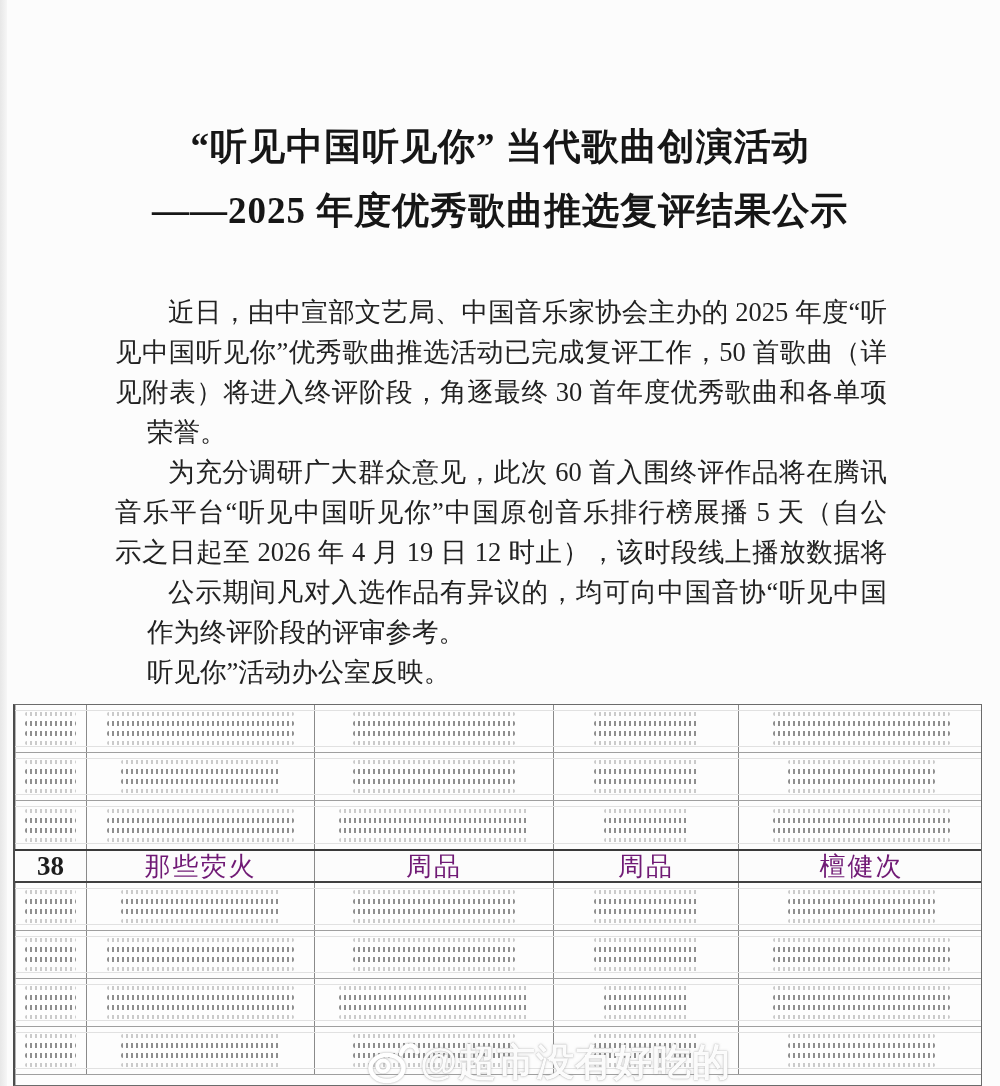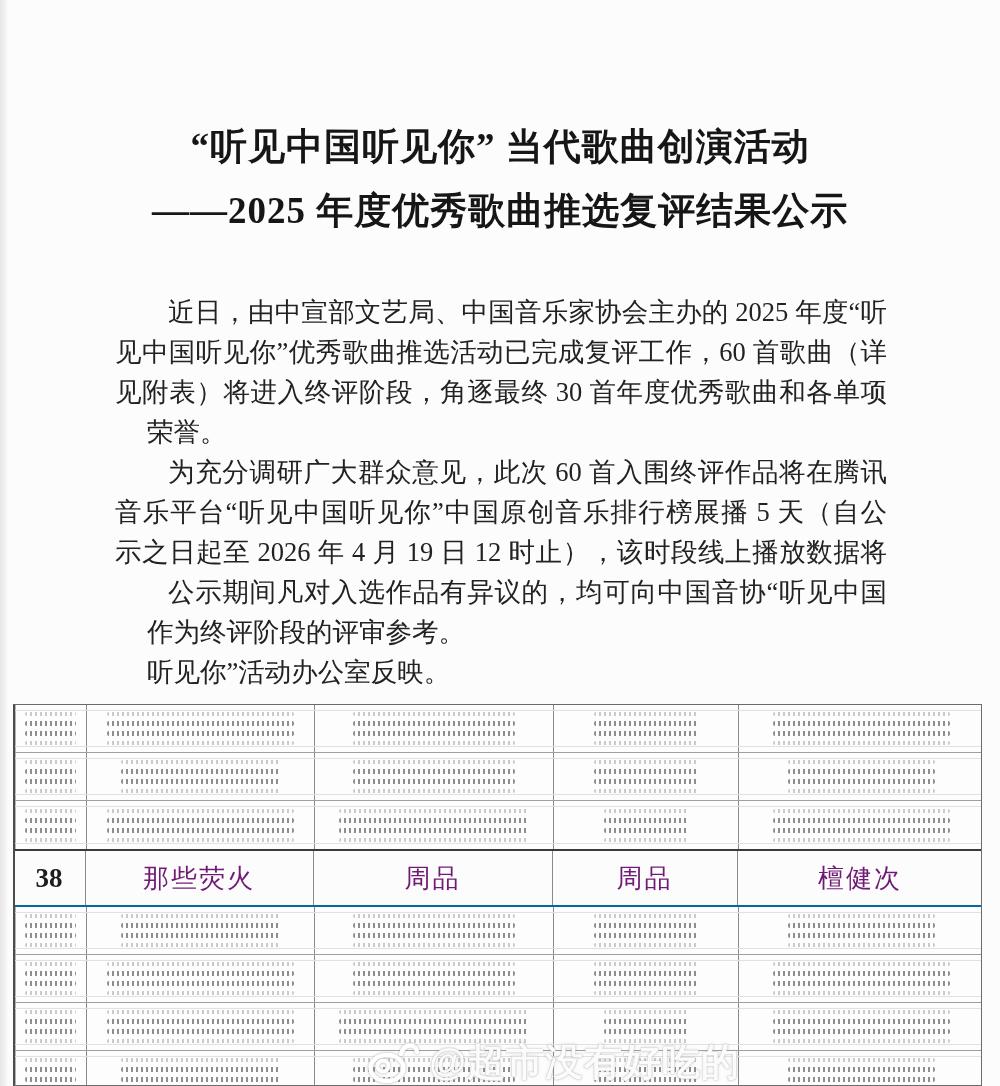--- a/index.html
+++ b/index.html
@@ -48,25 +48,24 @@
   .t-row { display:flex; width:100%; position:relative; }
   .t-row.band { height:48px; border-bottom:1px solid #9f9f9f; }
   .t-row.band.no-bb { border-bottom:none; }
   
   .t-row.band::before, .t-row.band::after {
     content:""; position:absolute; left:0; right:0; border-top:1px solid #e1e1e1;
   }
   .t-row.band::before { top:5px; }
   .t-row.band::after  { bottom:5px; }
   .t-row.clear {
-    height:58px;
+    height:34px;
     border-top:2px solid #3a3a3a;
-    border-bottom:2px solid #0369a1;
+    border-bottom:2px solid #404040;
     background:#fcfcfc;
-    justify-content:center;
   }
   .t-cell {
     flex:none; display:flex; flex-direction:column;
     align-items:center; justify-content:center;
     border-right:1px solid #8a8a8a;
     overflow:hidden;
   }
   .c1 { width:72px; }
   .c2 { width:228px; }
   .c3 { width:239px; }
@@ -87,21 +86,21 @@
   .band.v2 .c2 .smear { width:70%; }
   .band.v2 .c5 .smear { width:60%; }
   .band.v3 .c3 .smear { width:80%; }
   .band.v3 .c4 .smear { width:46%; }
   
   .row-no   { font-size:27px; font-weight:bold; color:#1d1d1d; }
   .row-text { font-size:26px; color:#701a75; letter-spacing:2px; }
   
   .watermark {
     position:absolute; left:366px; top:1038px; height:48px;
-    display:flex; align-items:center; gap:9px;
+    display:flex; align-items:center; gap:0;
     pointer-events:none;
   }
   .wm-text {
     font-family:"Liberation Sans","DejaVu Sans",sans-serif;
     font-weight:700; font-size:38px; letter-spacing:1px;
     color:rgba(255,255,255,0.96); white-space:nowrap;
     text-shadow:0 0 1px rgba(150,150,150,.85), 0 0 3px rgba(150,150,150,.45);
   }
   .wm-logo { width:54px; height:46px;
     filter:drop-shadow(0 0 1px rgba(150,150,150,.8)); }
@@ -109,21 +108,21 @@
 </head>
 <body>
 
 <div class="edge-strip"></div>
 
 <div class="title-line title-1">“听见中国听见你” 当代歌曲创演活动</div>
 <div class="title-line title-2">——2025 年度优秀歌曲推选复评结果公示</div>
 
 <div class="bodytext">
   <p class="ln j ind">近日，由中宣部文艺局、中国音乐家协会主办的 2025 年度“听</p>
-  <p class="ln j">见中国听见你”优秀歌曲推选活动已完成复评工作，60 首歌曲（详</p>
+  <p class="ln j">见中国听见你”优秀歌曲推选活动已完成复评工作，50 首歌曲（详</p>
   <p class="ln j">见附表）将进入终评阶段，角逐最终 30 首年度优秀歌曲和各单项</p>
   <p class="ln last">荣誉。</p>
 
   <p class="ln j ind">为充分调研广大群众意见，此次 60 首入围终评作品将在腾讯</p>
   <p class="ln j">音乐平台“听见中国听见你”中国原创音乐排行榜展播 5 天（自公</p>
   <p class="ln j">示之日起至 2026 年 4 月 19 日 12 时止），该时段线上播放数据将</p>
   <p class="ln j ind">公示期间凡对入选作品有异议的，均可向中国音协“听见中国</p>
 
   <p class="ln last">作为终评阶段的评审参考。</p>
   <p class="ln last">听见你”活动办公室反映。</p>

